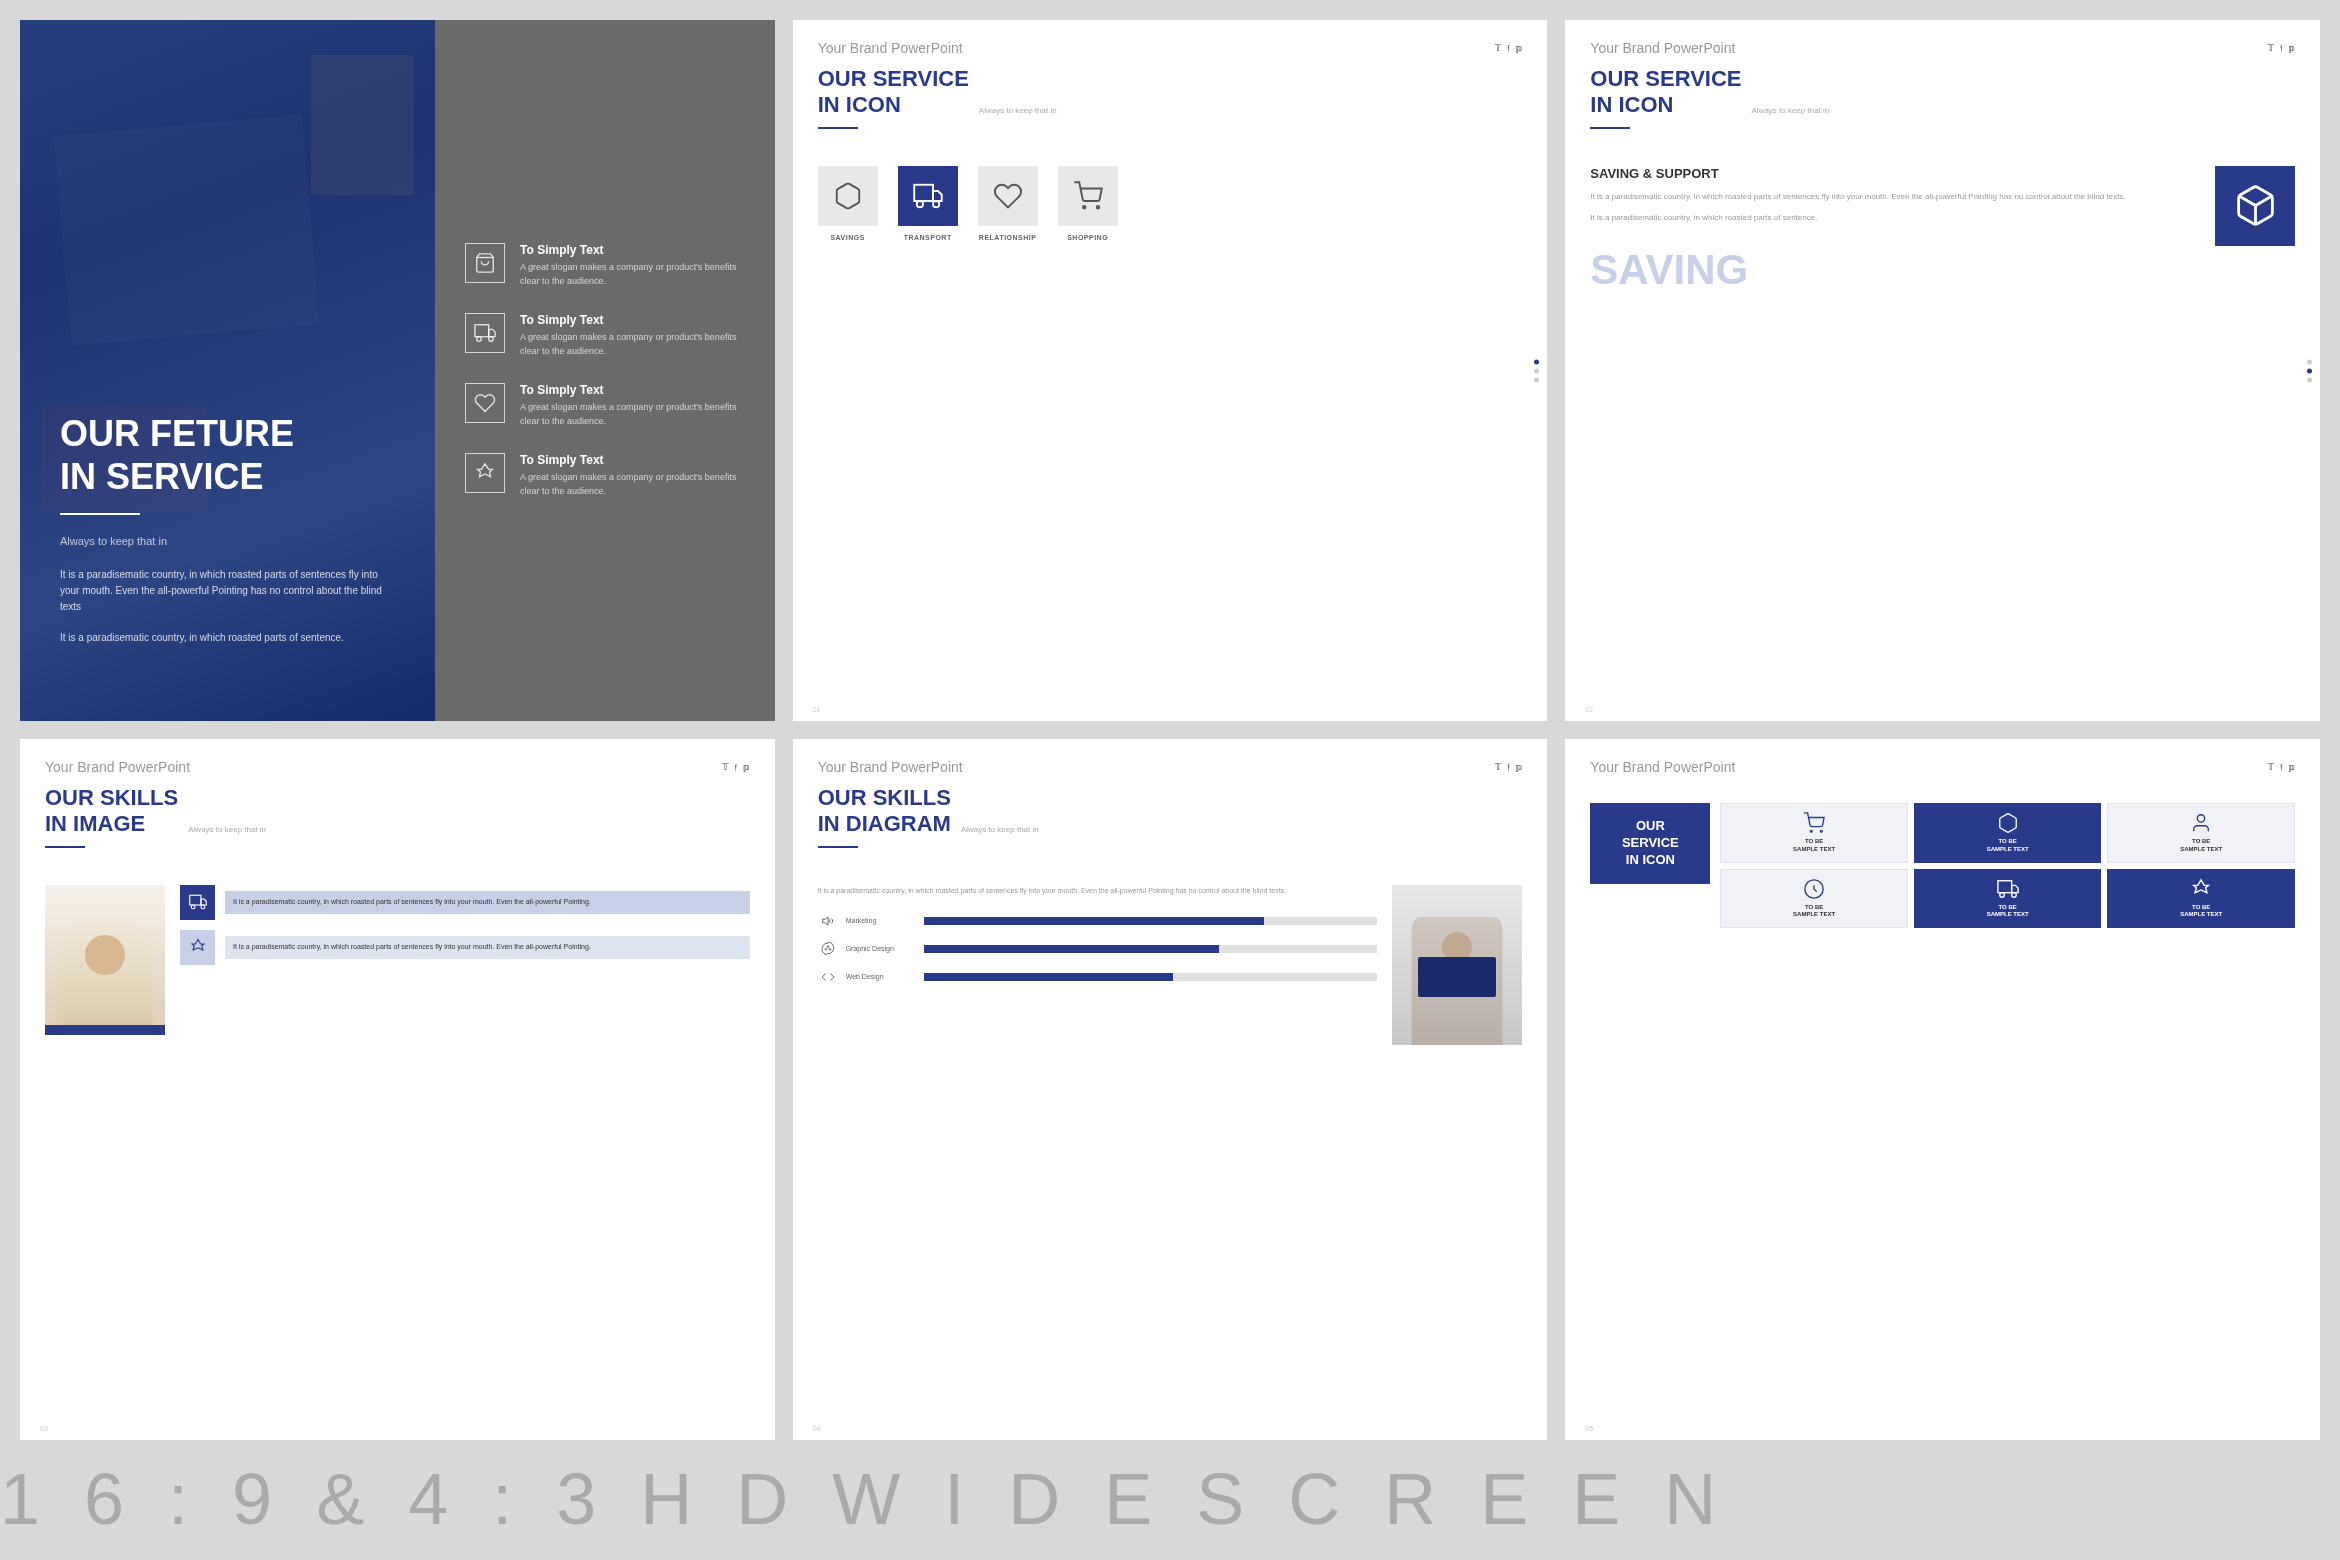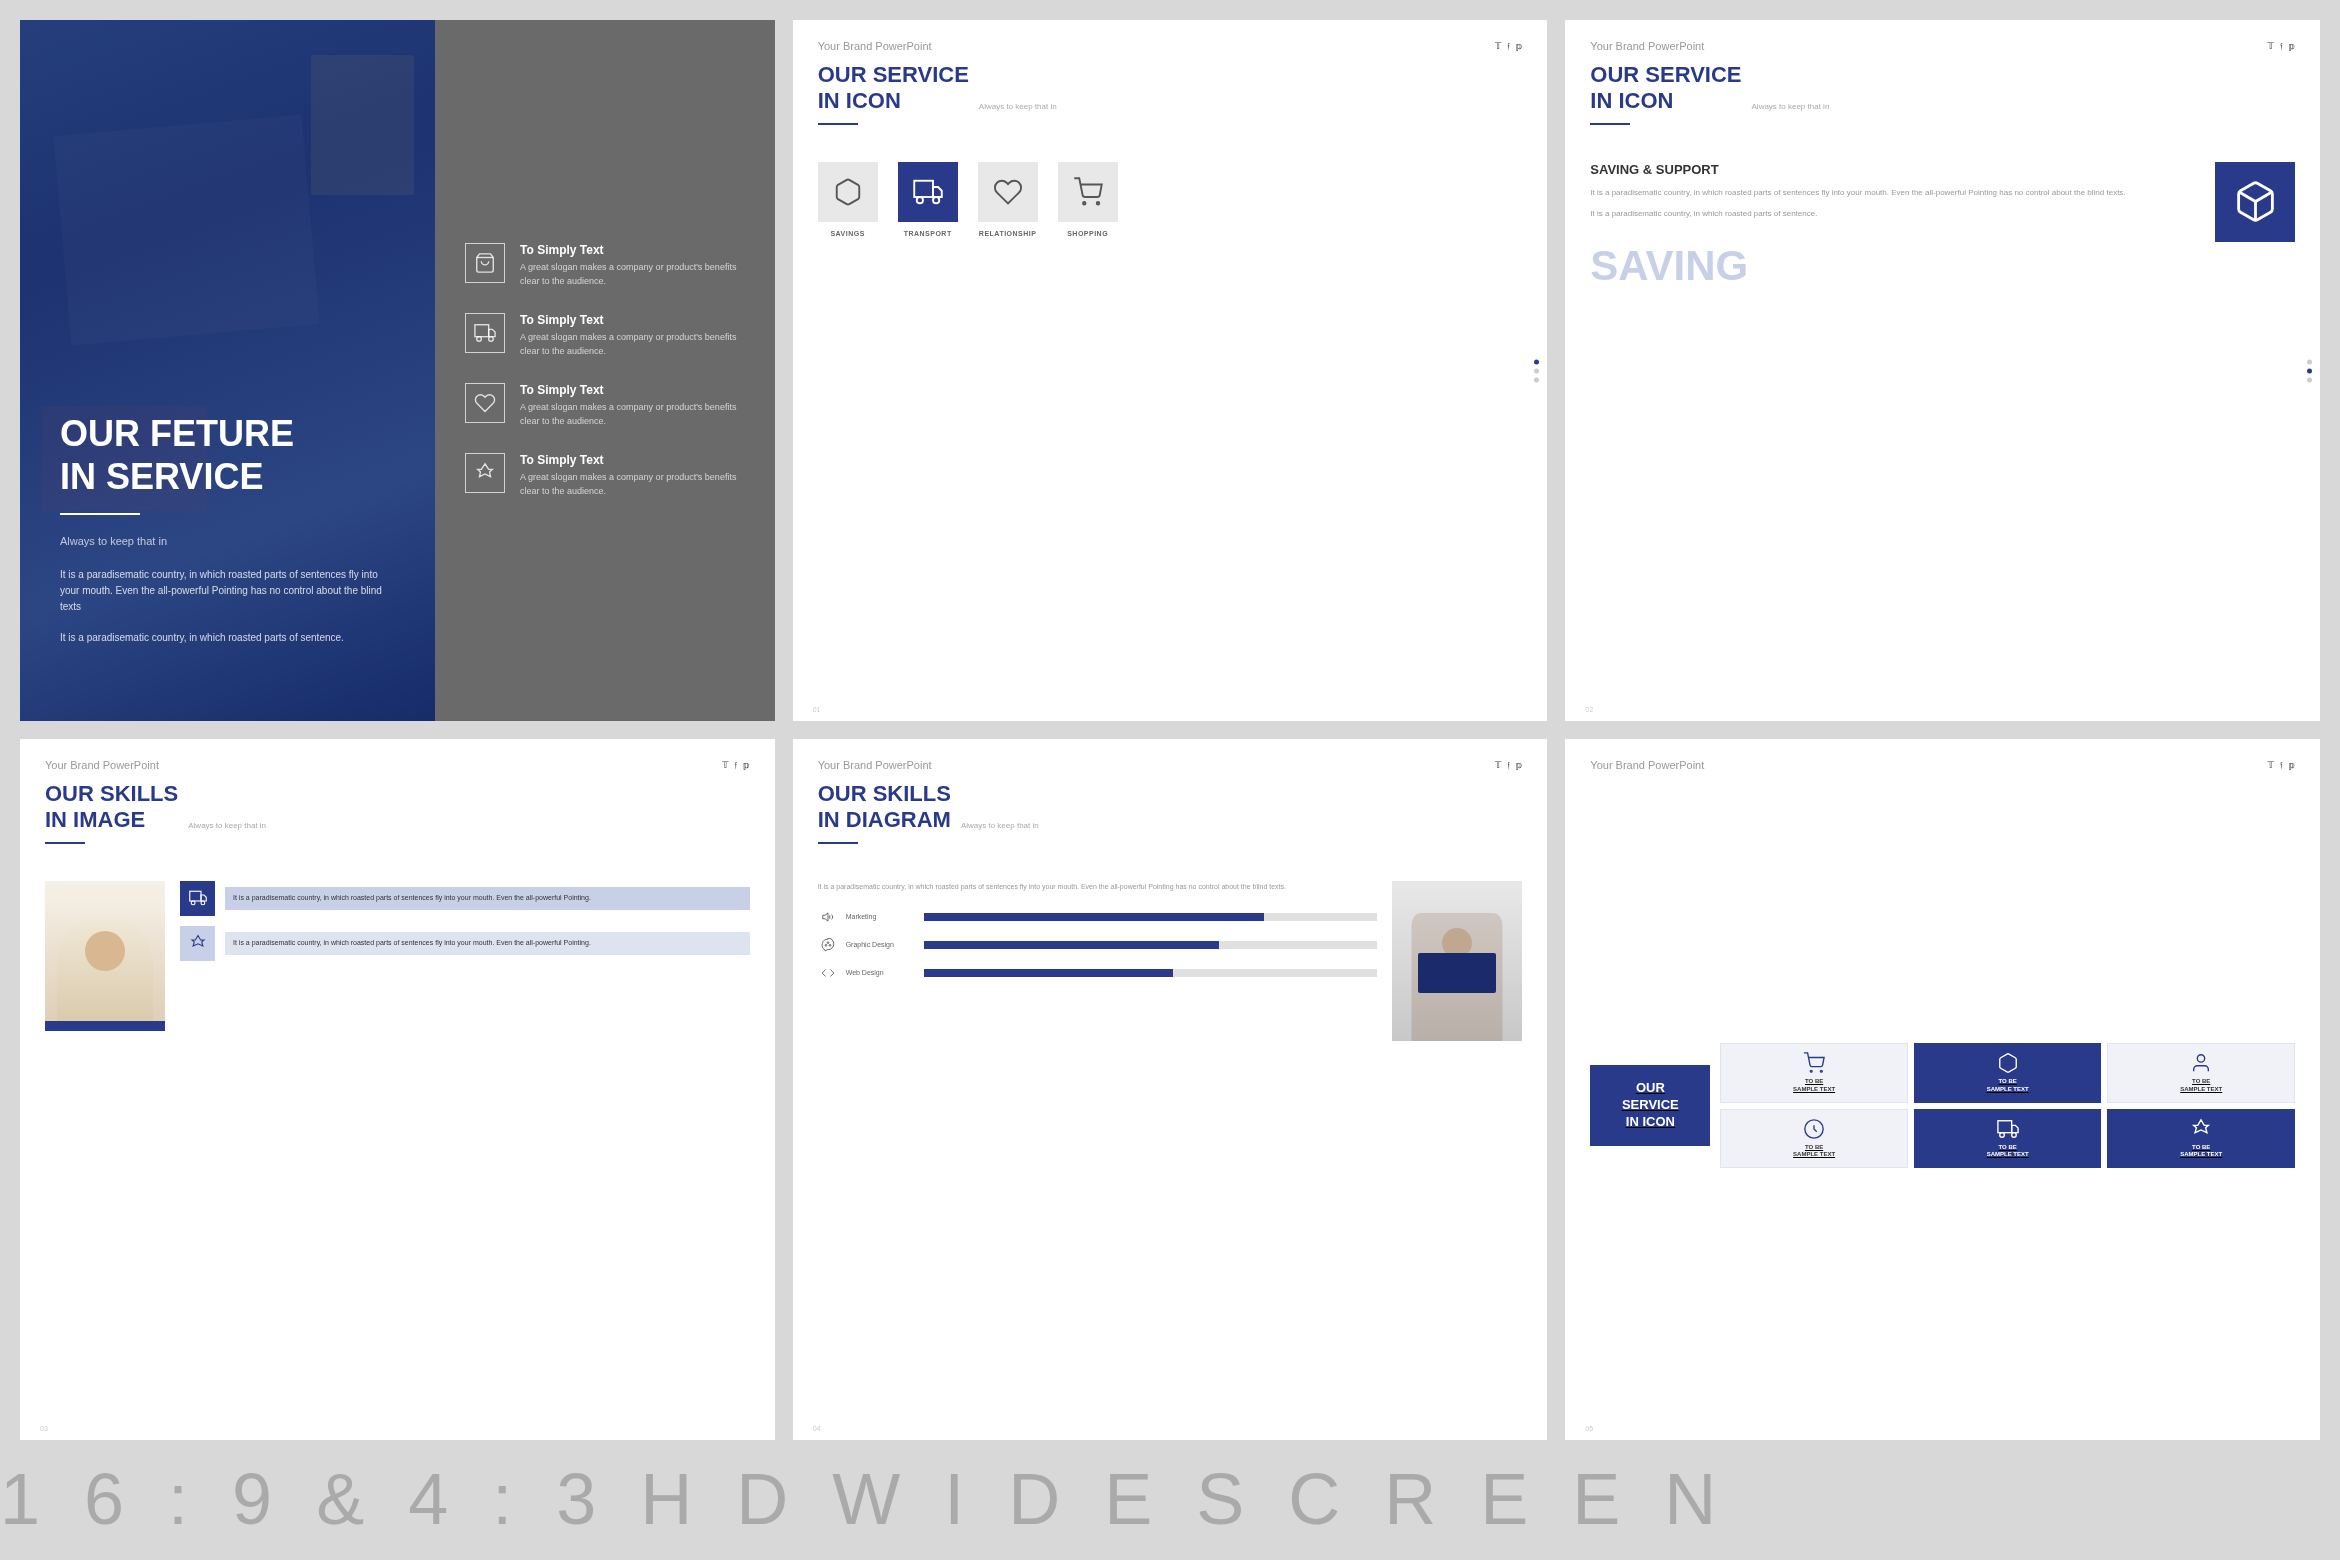--- a/index.html
+++ b/index.html
@@ -155,21 +155,21 @@
       display: flex;
       flex-direction: column;
     }
     .slide-header-bar {
       display: flex;
       justify-content: space-between;
       align-items: center;
       margin-bottom: 10px;
     }
     .slide-brand {
-      font-size: 11px;
+      font-size: 14px;
       color: #999;
       text-align: center;
     }
     .social-icons {
       display: flex;
       gap: 6px;
     }
     .social-icons span {
       font-size: 9px;
       color: #333;
@@ -425,23 +425,22 @@
 
     
     .slide-6 {
       padding: 20px 25px;
       display: flex;
       flex-direction: column;
     }
     .service-grid-layout {
       display: flex;
       gap: 10px;
-      margin-top: 10px;
-      align-items: center;
-      text-decoration: underline;
+      margin-top: 18px;
+      align-items: flex-start;
     }
     .service-main-box {
       width: 120px;
       background: #2a3a8a;
       display: flex;
       align-items: center;
       justify-content: center;
       flex-direction: column;
       padding: 15px;
       flex-shrink: 0;

